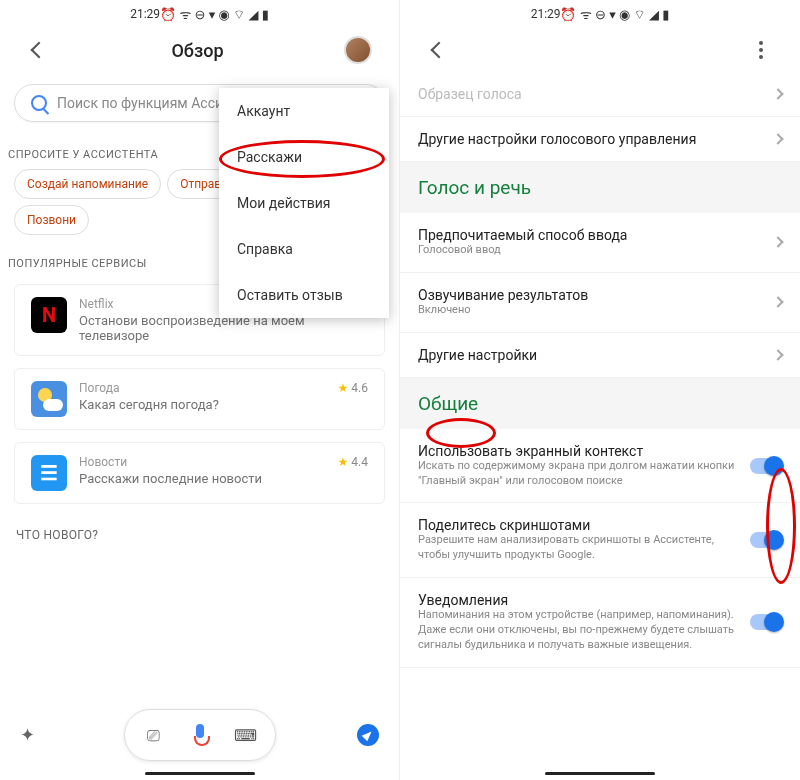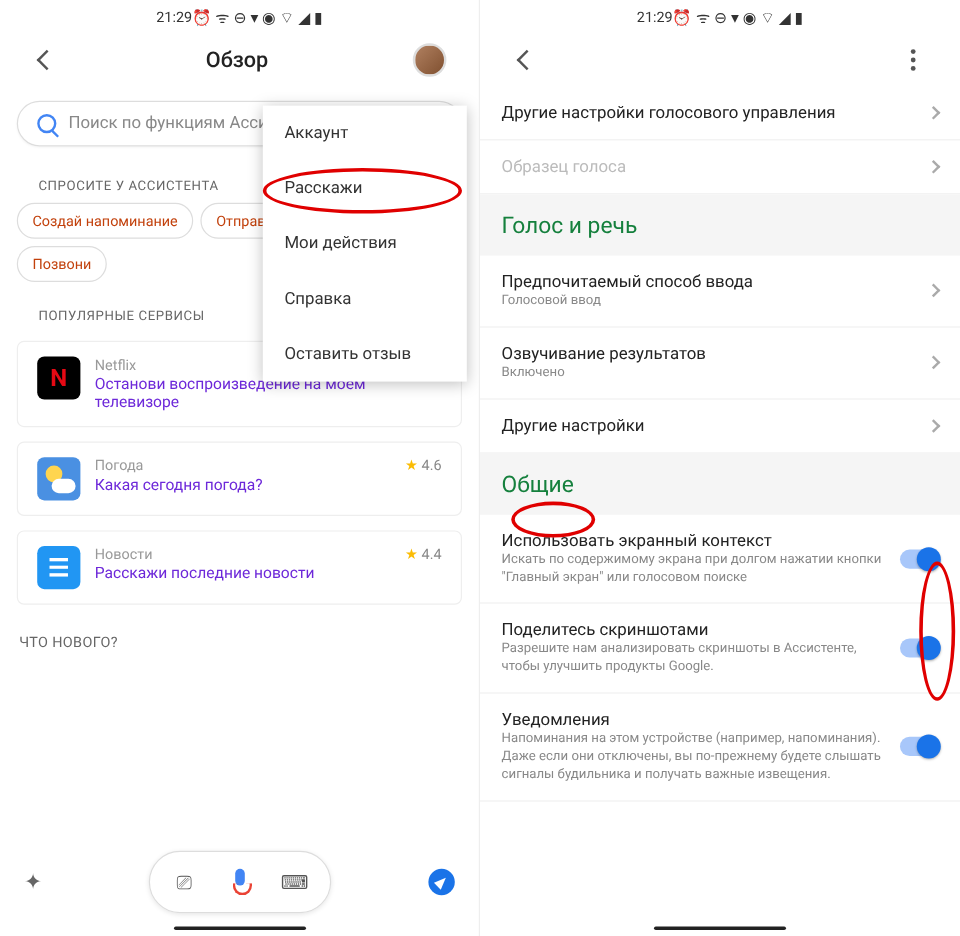--- a/index.html
+++ b/index.html
@@ -12,33 +12,33 @@
   .back-btn { width: 24px; height: 24px; display: flex; align-items: center; justify-content: center; cursor: pointer; }
   .arrow-left::before { content: ""; display: block; width: 10px; height: 10px; border-left: 2px solid #555; border-bottom: 2px solid #555; transform: rotate(45deg); }
   .more-icon { width: 24px; display:flex; flex-direction:column; align-items:center; justify-content:center; gap:3px; cursor:pointer;}
   .more-icon span { width: 4px; height: 4px; background: #555; border-radius: 50%; }
   .title { font-size: 18px; font-weight: 500; color: #222; }
   .avatar { width: 28px; height: 28px; border-radius: 50%; background: linear-gradient(135deg,#b08060,#805030); border: 2px solid #ddd; cursor:pointer; }
   .searchbar { margin: 12px 14px; display:flex; align-items:center; gap:10px; border: 1px solid #ddd; border-radius: 22px; padding: 10px 16px; box-shadow: 0 1px 2px rgba(0,0,0,0.05);}
   .mag-icon { width: 16px; height: 16px; border: 2px solid #4285f4; border-radius: 50%; position: relative; }
   .mag-icon::after { content:""; position:absolute; width:2px; height:7px; background:#4285f4; bottom:-6px; right:-2px; transform:rotate(-45deg);}
   .search-text { color: #888; font-size: 14px; }
-  .section-label { font-size: 11px; text-transform: uppercase; letter-spacing: 0.5px; color: #666; padding: 14px 32px 8px; }
+  .section-label { font-size: 11px; text-transform: uppercase; letter-spacing: 0.5px; color: #666; padding: 14px 8px 8px; }
   .chip-row { display:flex; flex-wrap:wrap; gap:6px; padding: 0 14px 8px; }
   .chip { border: 1px solid #ddd; border-radius: 16px; padding: 7px 12px; font-size: 12px; color: #c2410c; white-space: nowrap; cursor:pointer;}
   .svc-row { display: flex; align-items: flex-start; gap: 12px; padding: 12px 16px; border: 1px solid #eee; border-radius: 6px; margin: 6px 14px; }
   .svc-icon { width: 36px; height: 36px; border-radius: 6px; flex-shrink: 0; display:flex; align-items:center; justify-content:center; font-weight:bold; font-size:20px;}
   .svc-netflix { background: #000; color: #e50914; }
   .svc-weather { background: #4a90e2; position:relative; }
   .svc-weather::before { content:""; width:14px; height:14px; background:#ffd54f; border-radius:50%; position:absolute; top:7px; left:7px;}
   .svc-weather::after { content:""; width:20px; height:12px; background:#fff; border-radius:10px; position:absolute; bottom:6px; right:4px;}
   .svc-news { background: #2196f3; color:#fff; }
   .svc-text { flex: 1; }
   .svc-title { font-size: 12px; color: #999; margin-bottom: 2px; }
-  .svc-sub { font-size: 13px; color: #6d28d9; }
+  .svc-sub { font-size: 13px; color: #737373; }
   .svc-rating { display:flex; align-items:center; gap:3px; font-size: 12px; color: #888; }
   .star { color: #fbbc04; font-size: 12px;}
   .bottombar { position:absolute; bottom:18px; left:0; right:0; height:54px; display:flex; align-items:center; justify-content:space-between; padding:0 20px;}
   .bottom-center { display:flex; align-items:center; gap:0; border:1px solid #ddd; border-radius:28px; padding:6px; box-shadow:0 1px 4px rgba(0,0,0,0.1);}
   .btm-icon { width:46px; height:38px; display:flex; align-items:center; justify-content:center; cursor:pointer; font-size:16px; color:#555;}
   .mic-icon { width:16px; height:22px; position:relative;}
   .mic-icon::before{content:"";position:absolute;top:0;left:4px;width:8px;height:14px;background:#4285f4;border-radius:4px;}
   .mic-icon::after{content:"";position:absolute;bottom:0;left:2px;width:12px;height:8px;border:2px solid #ea4335;border-top:none;border-radius:0 0 8px 8px;}
   .compass { width:22px; height:22px; border-radius:50%; background:#1a73e8; display:flex; align-items:center; justify-content:center; cursor:pointer;}
   .compass::before{content:"";width:0;height:0;border-left:4px solid transparent;border-right:4px solid transparent;border-bottom:10px solid #fff;transform:rotate(45deg);}
@@ -168,29 +168,29 @@
         <span class="arrow-left"></span>
       </div>
     <div></div>
     <div class="more-icon">
         <span></span>
         <span></span>
         <span></span>
       </div>
   </div>
 
+  <div class="list-row disabled">
+    <div class="row-text">
+        <div class="row-title">Образец голоса</div>
+      </div>
+    <div class="chevron"></div>
+  </div>
   <div class="list-row">
     <div class="row-text">
         <div class="row-title">Другие настройки голосового управления</div>
-      </div>
-    <div class="chevron"></div>
-  </div>
-  <div class="list-row disabled">
-    <div class="row-text">
-        <div class="row-title">Образец голоса</div>
       </div>
     <div class="chevron"></div>
   </div>
 
   <div class="section-header">Голос и речь</div>
 
   <div class="list-row">
     <div class="row-text">
       <div class="row-title">Предпочитаемый способ ввода</div>
       <div class="row-sub">Голосовой ввод</div>

